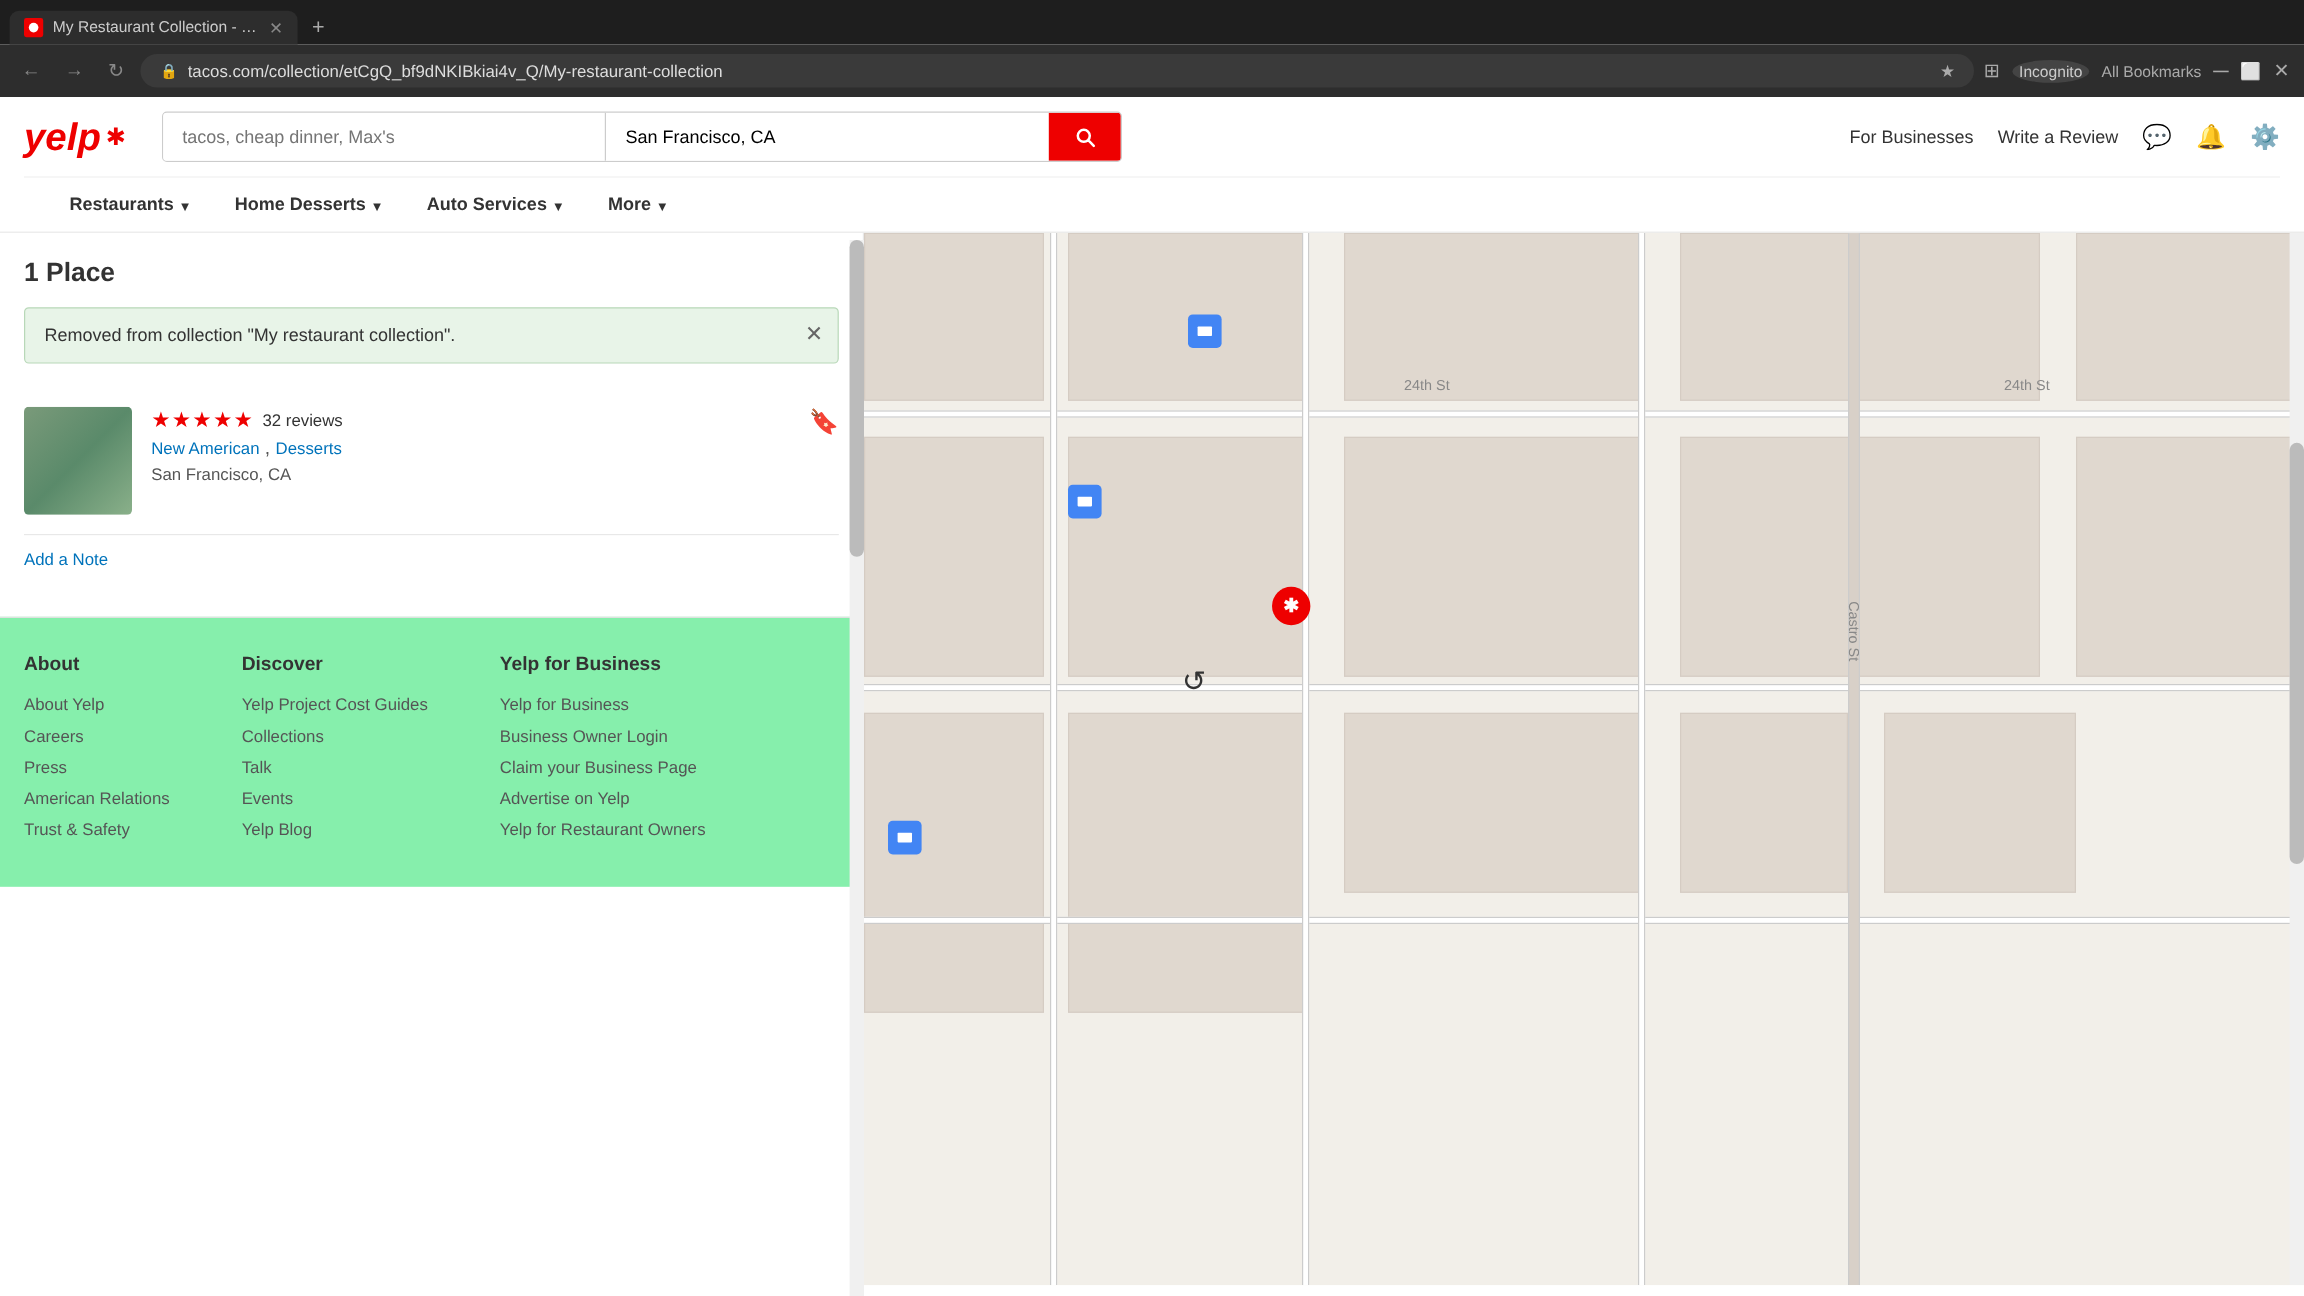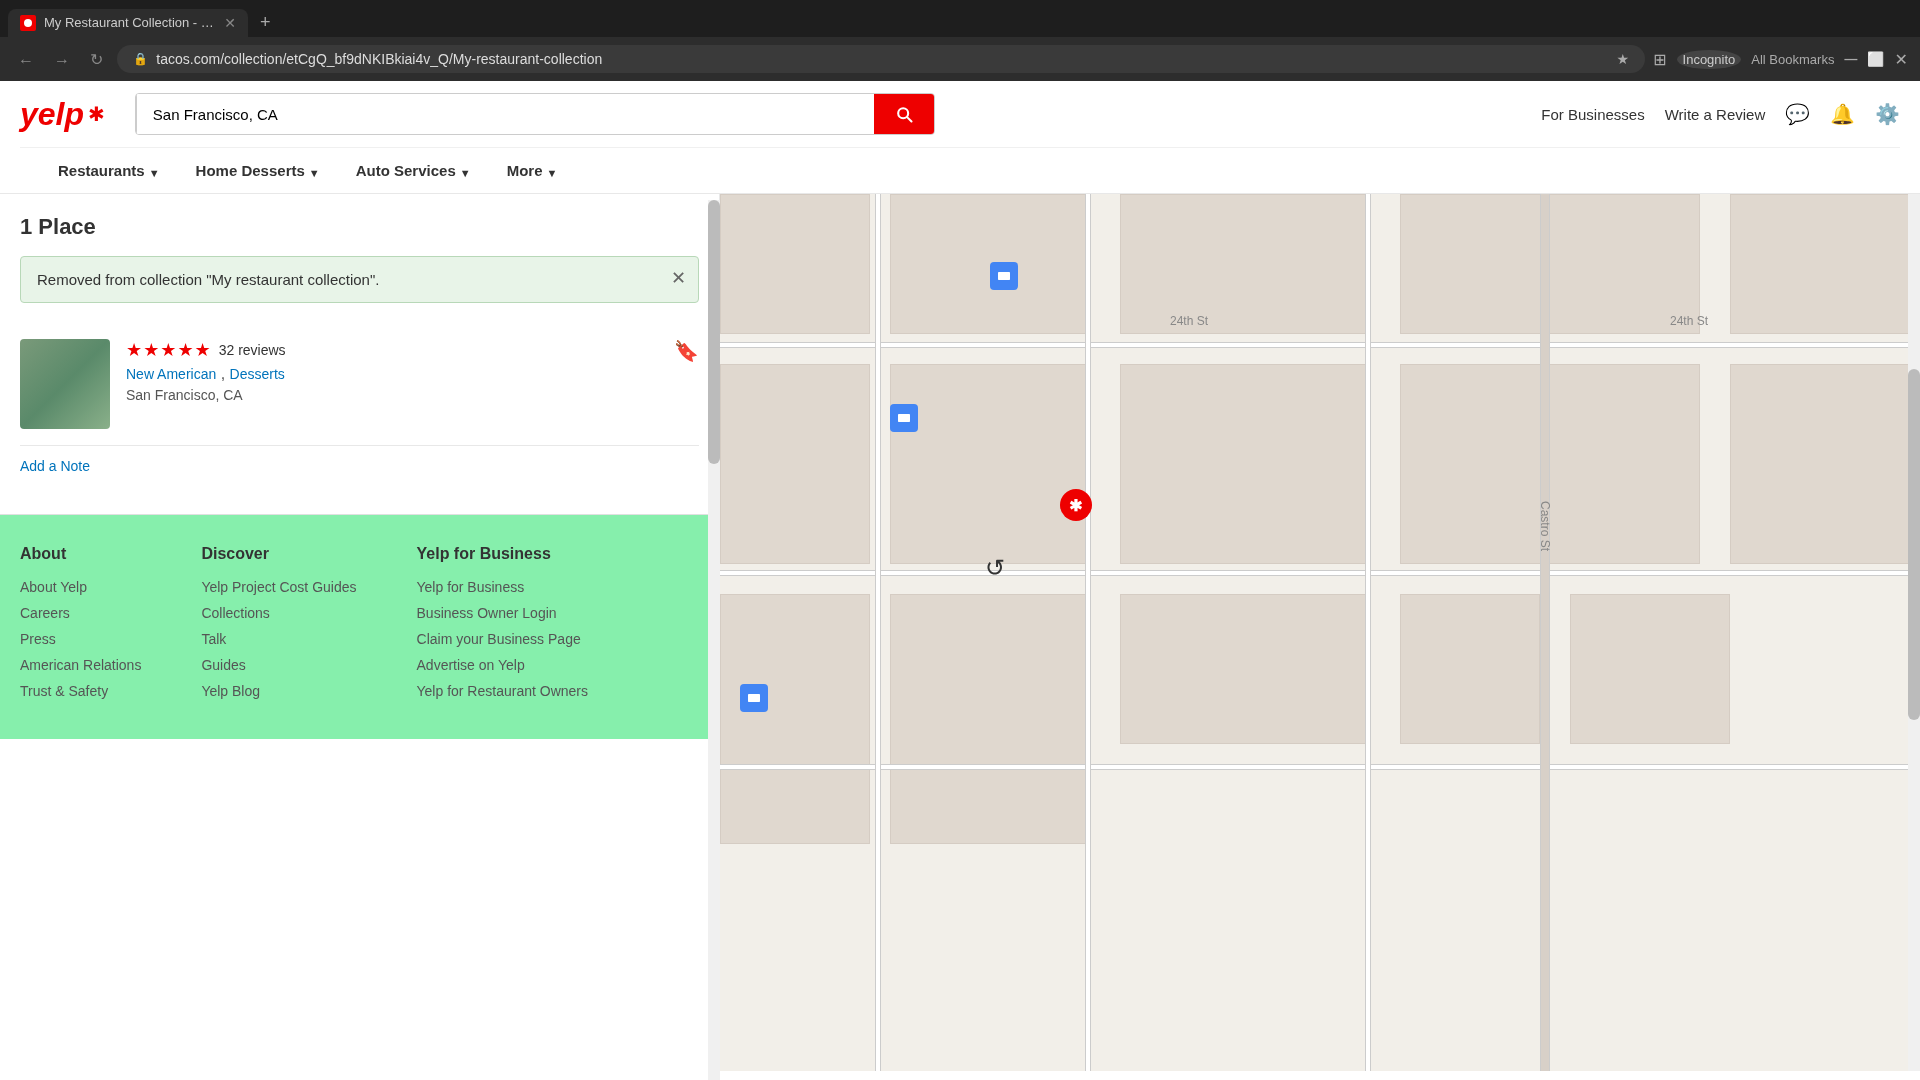--- a/index.html
+++ b/index.html
@@ -133,20 +133,21 @@
 <div class="yelp-app">
 
   <div class="yelp-header">
     <div class="yelp-header-top">
       <a class="yelp-logo">
         <span class="yelp-logo-text">yelp</span>
         <span class="yelp-logo-burst">✱</span>
       </a>
 
       <div class="search-bar">
+        <input class="search-input" placeholder="tacos, cheap dinner, Max's" style="">
         <div class="search-divider"></div>
         <input class="location-input" value="San Francisco, CA" style="">
         <button class="search-btn">
           <svg width="20" height="20" viewBox="0 0 24 24">
               <path d="M21 21l-4.35-4.35M17 11A6 6 0 1 1 5 11a6 6 0 0 1 12 0z" stroke="white" stroke-width="2.5" fill="none" stroke-linecap="round"></path>
             </svg>
         </button>
       </div>
 
       <div class="header-links">
@@ -225,21 +226,21 @@
             <a class="footer-link">Press</a>
             <a class="footer-link">American Relations</a>
             <a class="footer-link">Trust &amp; Safety</a>
           </div>
 
           <div class="footer-column">
             <div class="footer-heading">Discover</div>
             <a class="footer-link">Yelp Project Cost Guides</a>
             <a class="footer-link">Collections</a>
             <a class="footer-link">Talk</a>
-            <a class="footer-link">Guides</a>
+            <a class="footer-link">Events</a>
             <a class="footer-link">Yelp Blog</a>
           </div>
 
           <div class="footer-column">
             <div class="footer-heading">Yelp for Business</div>
             <a class="footer-link">Yelp for Business</a>
             <a class="footer-link">Business Owner Login</a>
             <a class="footer-link">Claim your Business Page</a>
             <a class="footer-link">Advertise on Yelp</a>
             <a class="footer-link">Yelp for Restaurant Owners</a>

